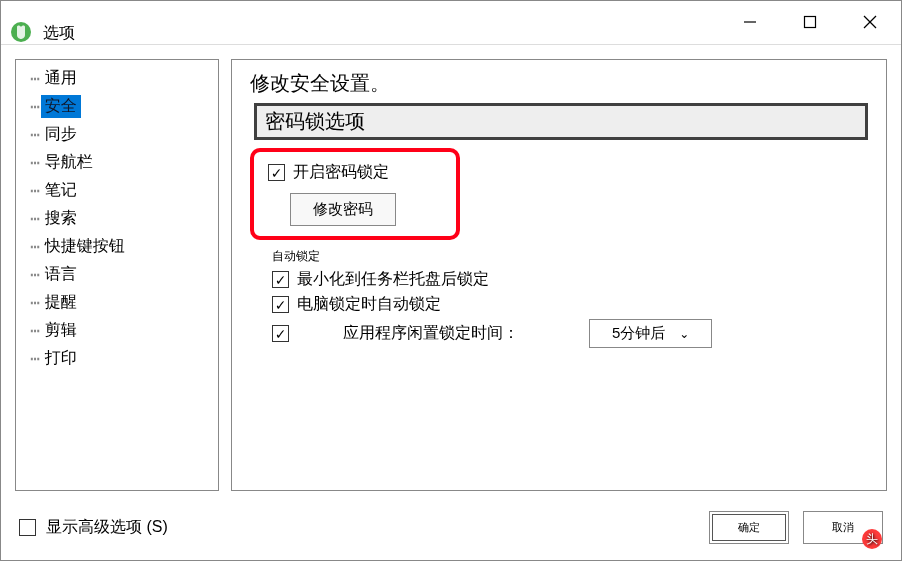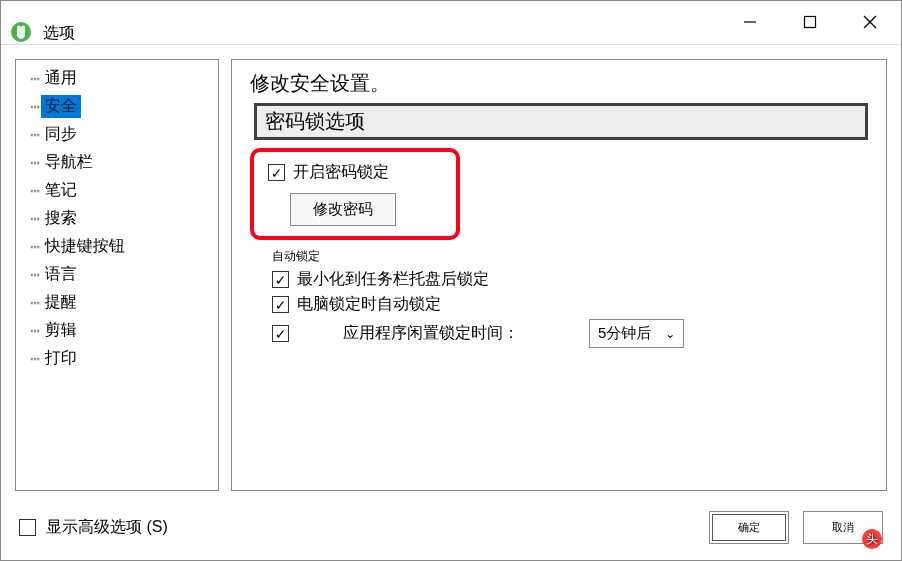--- a/index.html
+++ b/index.html
@@ -128,21 +128,21 @@
   margin-top: 6px;
   font-family: inherit;
 }
 .dropdown-row {
   display: flex;
   align-items: center;
   gap: 46px;
 }
 .dropdown {
   border: 1px solid #888;
-  padding: 4px 8px;
+  padding: 4px 22px;
   margin-left: 24px;
   display: flex;
   align-items: center;
   gap: 14px;
   cursor: pointer;
   font-size: 15px;
 }
 .chevron {
   font-size: 12px;
 }

